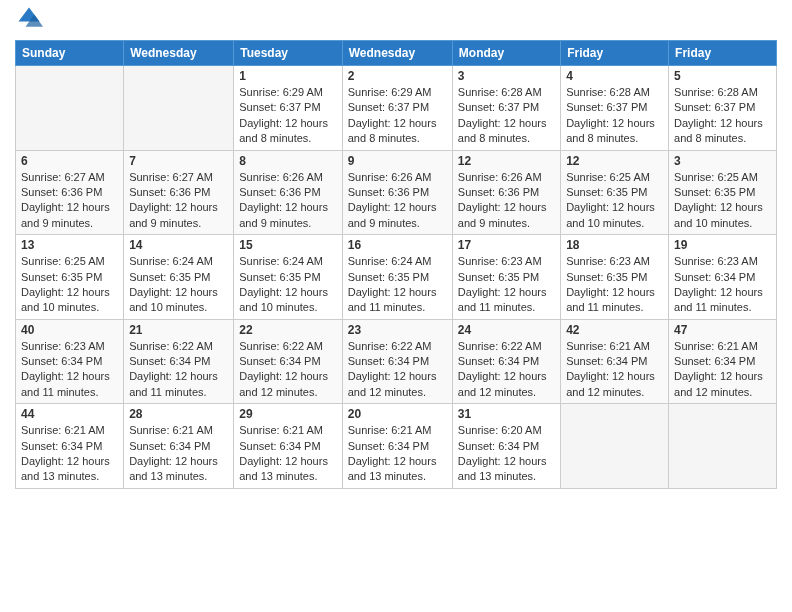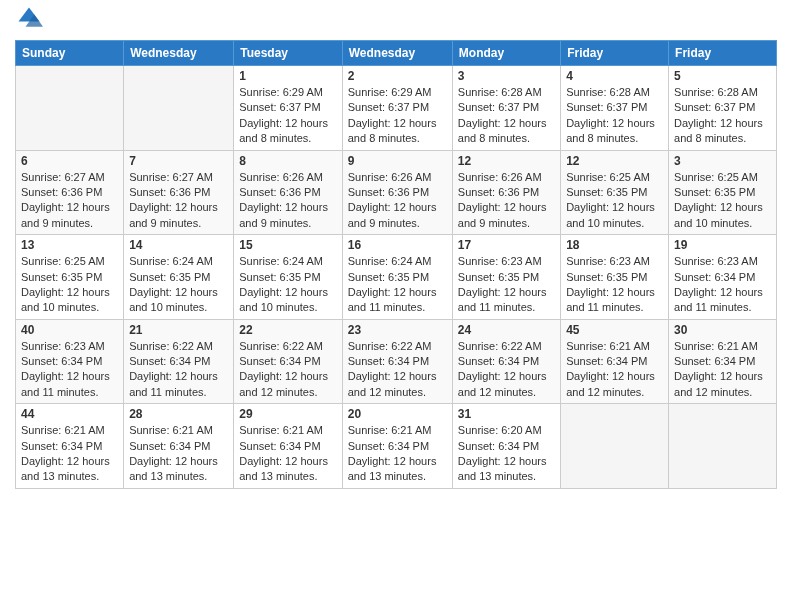--- a/index.html
+++ b/index.html
@@ -233,25 +233,25 @@
           </td>
           <td>
             <span class="day-num">23</span>
             <div class="day-info">Sunrise: 6:22 AM<br>Sunset: 6:34 PM<br>Daylight: 12 hours and 12 minutes.</div>
           </td>
           <td>
             <span class="day-num">24</span>
             <div class="day-info">Sunrise: 6:22 AM<br>Sunset: 6:34 PM<br>Daylight: 12 hours and 12 minutes.</div>
           </td>
           <td>
-            <span class="day-num">45</span>
+            <span class="day-num">42</span>
             <div class="day-info">Sunrise: 6:21 AM<br>Sunset: 6:34 PM<br>Daylight: 12 hours and 12 minutes.</div>
           </td>
           <td>
-            <span class="day-num">30</span>
+            <span class="day-num">47</span>
             <div class="day-info">Sunrise: 6:21 AM<br>Sunset: 6:34 PM<br>Daylight: 12 hours and 12 minutes.</div>
           </td>
         </tr>
         <tr class="row-white">
           <td>
             <span class="day-num">44</span>
             <div class="day-info">Sunrise: 6:21 AM<br>Sunset: 6:34 PM<br>Daylight: 12 hours and 13 minutes.</div>
           </td>
           <td>
             <span class="day-num">28</span>

